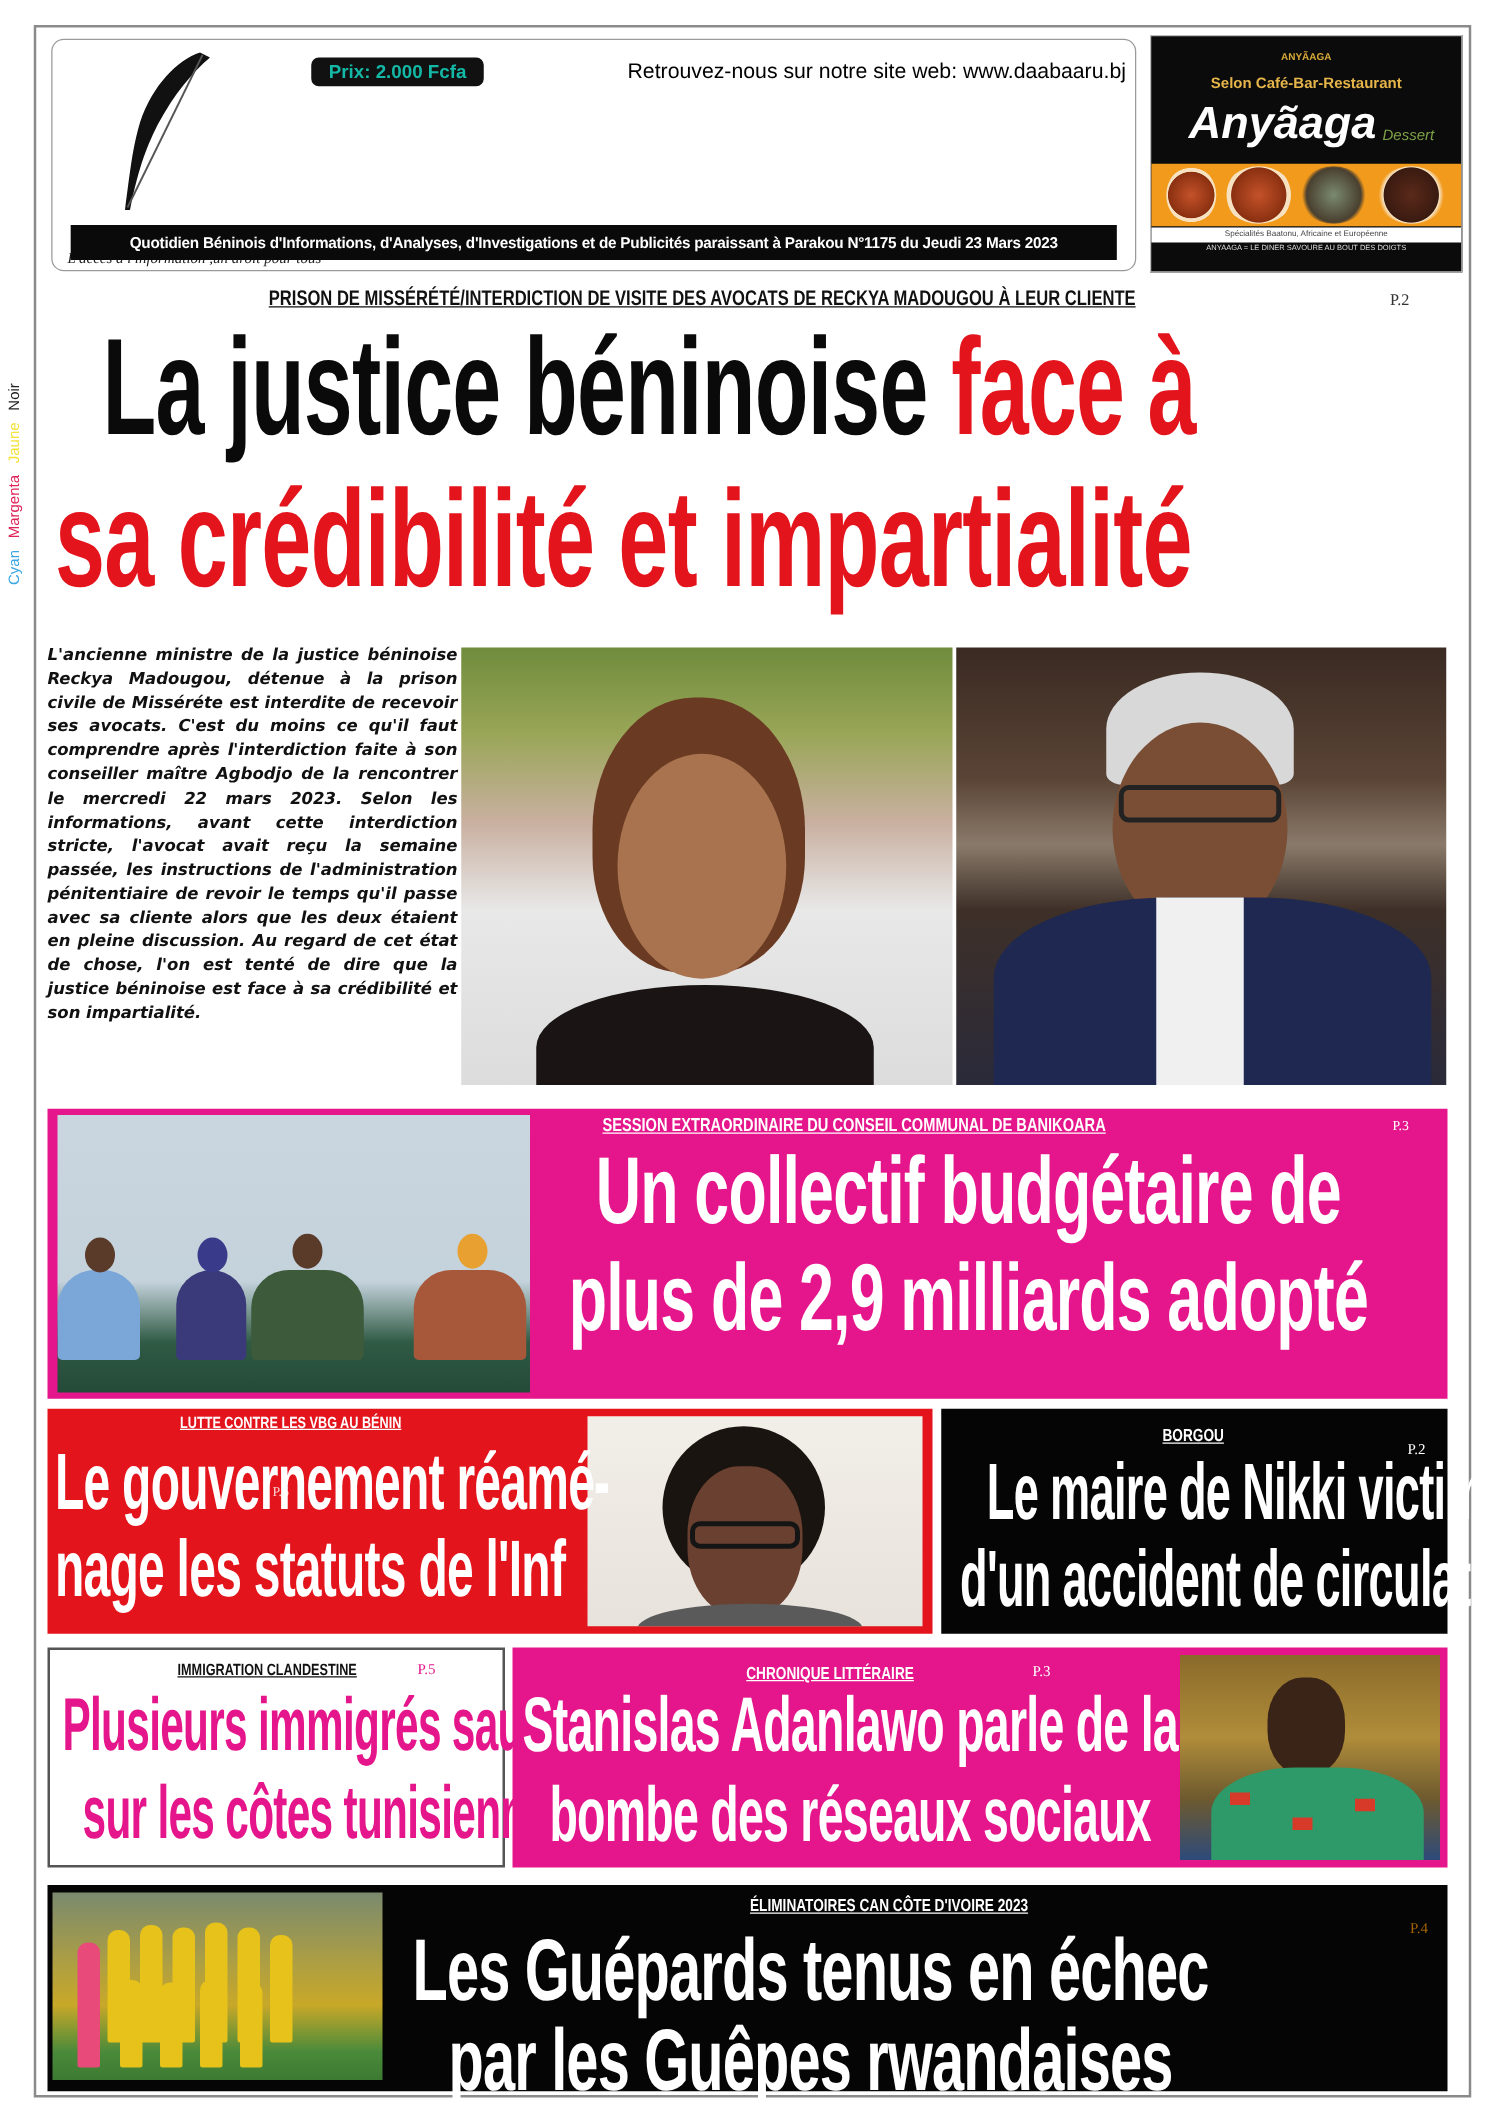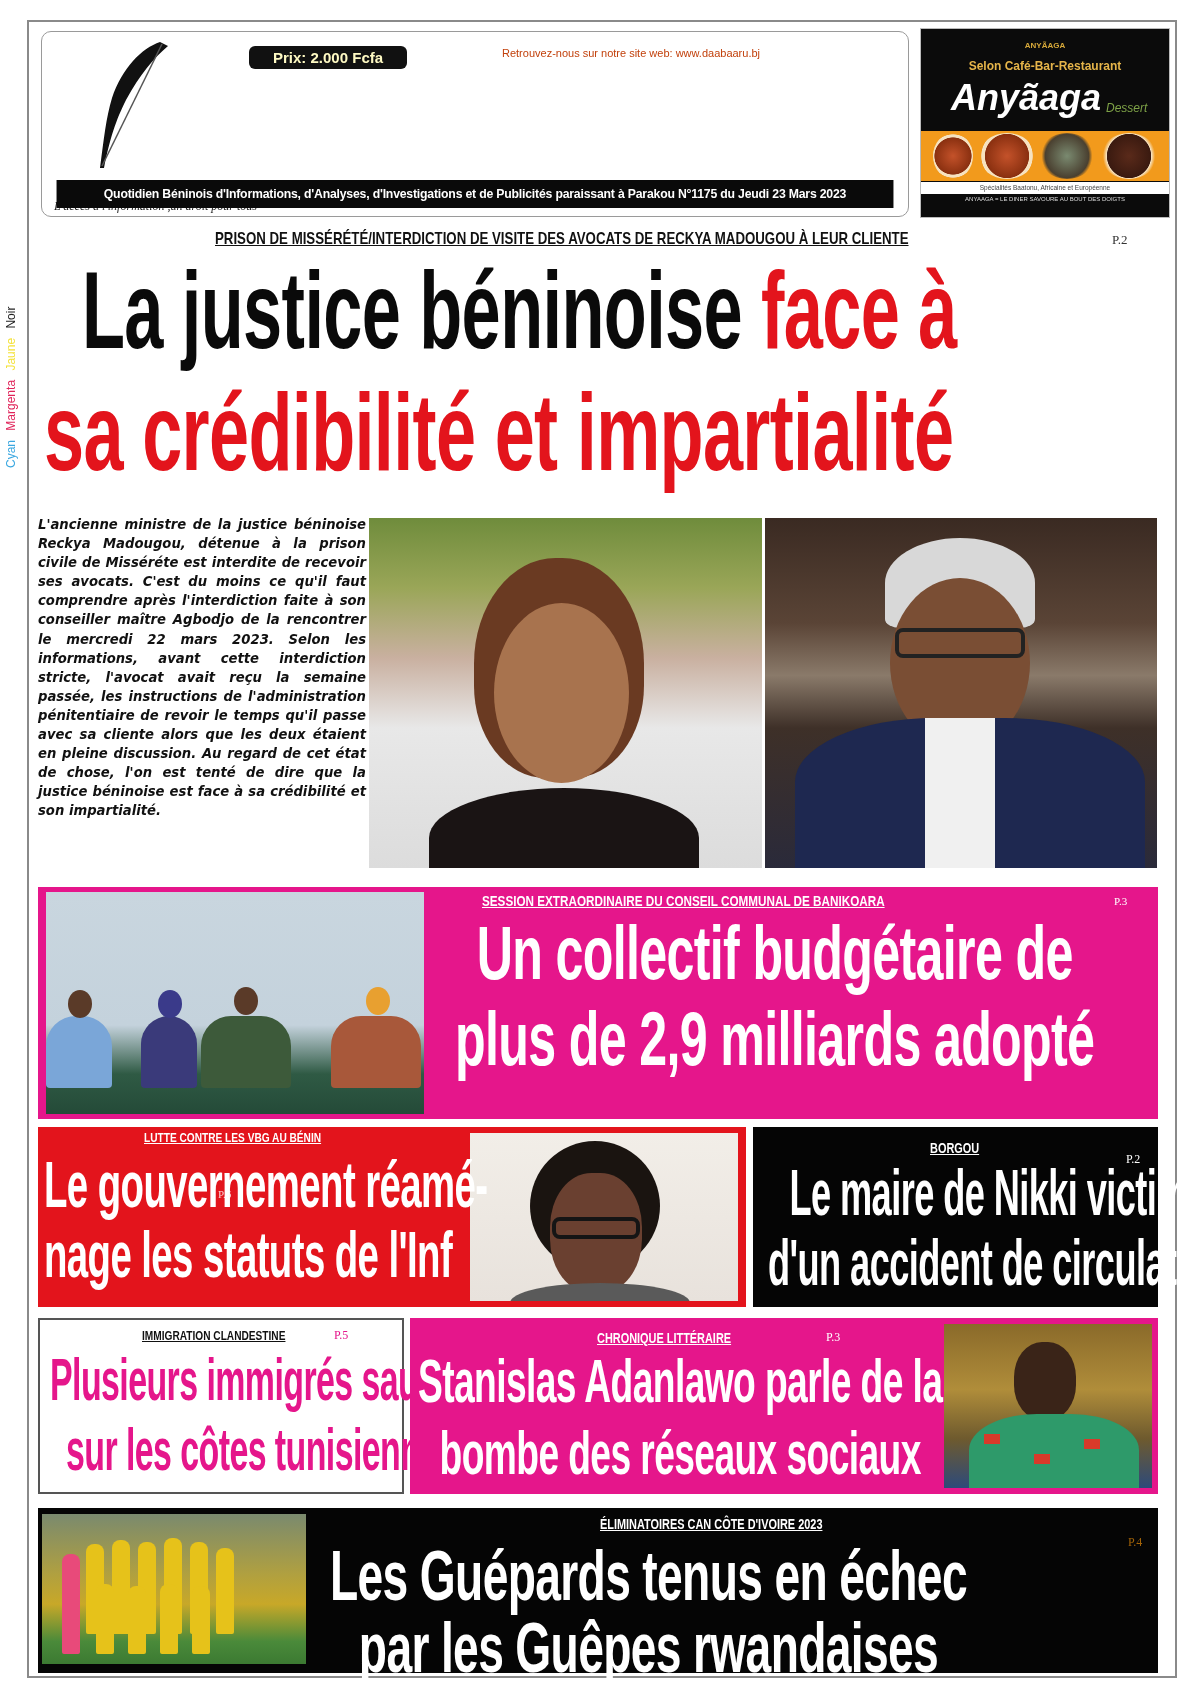--- a/index.html
+++ b/index.html
@@ -6,22 +6,22 @@
   html, body { width: 1200px; height: 1697px; background: #ffffff; overflow: hidden; }
   body { position: relative; font-family: "Liberation Sans", sans-serif; }
 
   .page-frame { position: absolute; left: 27px; top: 20px; width: 1150px; height: 1658px; border: 2px solid #8a8a8a; background: #fff; }
   .cmyk { position: absolute; left: 4px; top: 258px; width: 14px; height: 210px; }
   .cmyk-inner { position: absolute; left: 0; top: 210px; transform: rotate(-90deg); transform-origin: 0 0; white-space: nowrap; font-size: 12px; font-family: "Liberation Sans", sans-serif; }
   .cmyk-inner span { margin-right: 6px; }
 
   
   .masthead { position: absolute; left: 41px; top: 31px; width: 868px; height: 186px; border: 1.5px solid #9a9a9a; border-radius: 10px; background: #fff; overflow: hidden; }
-  .price { position: absolute; left: 207px; top: 14px; background: #111; color: #fef9c3; font-weight: bold; font-size: 15px; padding: 3px 24px; border-radius: 6px; }
-  .website { position: absolute; left: 460px; top: 15px; font-size: 11px; color: #c2410c; font-family: "Liberation Sans", sans-serif; }
+  .price { position: absolute; left: 207px; top: 14px; background: #111; color: #14b8a6; font-weight: bold; font-size: 15px; padding: 3px 14px; border-radius: 6px; }
+  .website { position: absolute; left: 460px; top: 15px; font-size: 17px; color: #000000; font-family: "Liberation Sans", sans-serif; }
   .logo { position: absolute; left: 16px; top: 22px; font-family: "Liberation Serif", serif; font-style: italic; font-weight: bold; color: #e01b24; font-size: 126px; line-height: 1; letter-spacing: 2px; }
   .feather { position: absolute; left: 40px; top: 6px; width: 90px; height: 135px; }
   .slogan { position: absolute; left: 12px; top: 127px; font-family: "Liberation Serif", serif; font-style: italic; font-size: 12px; color: #222; margin-top: 40px; }
   .mast-bar { position: absolute; left: 6px; right: 6px; top: 148px; height: 28px; background: #0a0a0a; color: #fff; font-size: 12.5px; font-weight: bold; display: flex; align-items: center; justify-content: center; letter-spacing: -0.2px; transform: scaleX(0.98); }
 
   
   .ad { position: absolute; left: 920px; top: 28px; width: 250px; height: 190px; background: #0b0b0b; overflow: hidden; border: 1px solid #bbb; }
   .ad-top { position: absolute; top: 12px; left: 0; right: 0; text-align: center; color: #d7a93a; font-size: 8px; font-weight: bold; }
   .ad-tag { position: absolute; top: 30px; left: 0; right: 0; text-align: center; color: #e6b54a; font-size: 12px; font-weight: bold; }
   .ad-name { position: absolute; top: 48px; left: 30px; color: #fff; font-size: 36px; font-style: italic; font-weight: bold; font-family: "Liberation Sans", sans-serif; }

